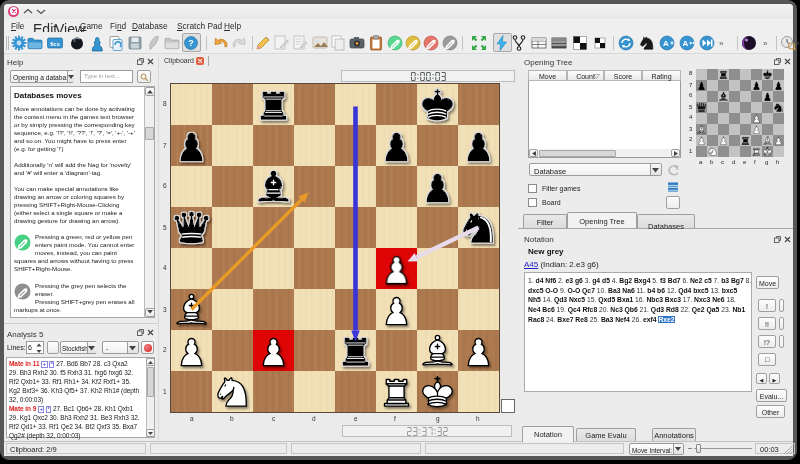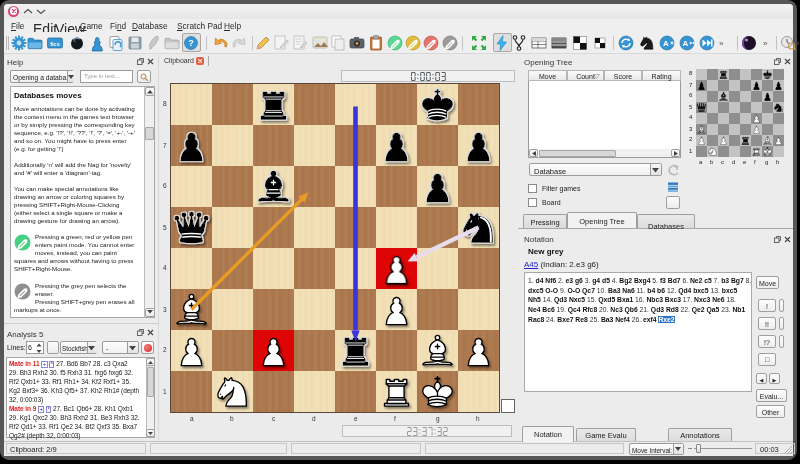--- a/index.html
+++ b/index.html
@@ -546,21 +546,21 @@
 <svg class="abs" style="left:668px;top:182px" width="11" height="11">
       <rect x="0" y="0.5" width="10" height="2.4" fill="#2f7cc0"></rect>
       <rect x="0" y="3.6" width="10" height="1.8" fill="#5aa2d8"></rect>
       <rect x="0" y="6" width="10" height="1.8" fill="#2f7cc0"></rect>
       <rect x="0" y="8.4" width="10" height="1.4" fill="#5aa2d8"></rect>
     </svg>
 <div class="cbx" style="left:528px;top:198px"></div>
 <div class="lbl" style="left:542px;top:199px">Board</div>
 <div class="btn" style="left:666px;top:196px;width:14px;height:13px"></div>
 <div class="abs" style="left:518px;top:227.5px;width:275px;height:1px;background:#a8a8a8"></div>
-<div class="tab" style="left:523px;top:214px;width:44px;height:14px;padding-top:2.5px">Pressing</div>
+<div class="tab" style="left:523px;top:214px;width:44px;height:14px;padding-top:2.5px">Filter</div>
 <div class="tab tabsel" style="left:567px;top:212px;width:70px;height:16px;padding-top:4px;z-index:3">Opening Tree</div>
 <div class="tab" style="left:637px;top:214px;width:58px;height:14px;padding-top:7px">Databases</div>
 <svg class="abs" style="left:696px;top:69px" width="89" height="89">
       <rect x="0" y="0" width="11" height="11" fill="#c3c3c3"></rect>
       <rect x="11" y="0" width="11" height="11" fill="#8f8f8f"></rect>
       <rect x="22" y="0" width="11" height="11" fill="#c3c3c3"></rect>
       <rect x="33" y="0" width="11" height="11" fill="#8f8f8f"></rect>
       <rect x="44" y="0" width="11" height="11" fill="#c3c3c3"></rect>
       <rect x="55" y="0" width="11" height="11" fill="#8f8f8f"></rect>
       <rect x="66" y="0" width="11" height="11" fill="#c3c3c3"></rect>
@@ -678,21 +678,21 @@
 <div class="btn" style="left:779px;top:299px;width:5px;height:13px"></div>
 <div class="btn" style="left:779px;top:317px;width:5px;height:13px"></div>
 <div class="btn" style="left:779px;top:335px;width:5px;height:13px"></div>
 <div class="btn" style="left:756px;top:373px;width:11px;height:11px;font-size:5px;padding-top:3px">◀</div>
 <div class="btn" style="left:769px;top:373px;width:11px;height:11px;font-size:5px;padding-top:3px">▶</div>
 <div class="btn" style="left:756px;top:389px;width:31px;height:13px;padding-top:2.5px;font-size:7px">Evalu...</div>
 <div class="btn" style="left:756px;top:405px;width:29px;height:13px;padding-top:2.5px;font-size:7px">Other</div>
 <div class="abs" style="left:518px;top:441.5px;width:275px;height:1px;background:#a8a8a8"></div>
 <div class="tab tabsel" style="left:522px;top:426px;width:52px;height:16px;padding-top:3px;z-index:3">Notation</div>
 <div class="tab" style="left:576px;top:428px;width:60px;height:14px;padding-top:2px">Game Evalu</div>
-<div class="tab" style="left:668px;top:428px;width:64px;height:14px;padding-top:2px">Annotations</div>
+<div class="tab" style="left:652px;top:428px;width:44px;height:14px;padding-top:2px">Annotations</div>
 <div class="abs" style="left:4px;top:441px;width:789px;height:15px;background:#ececec;border-top:1px solid #c2c2c2"></div>
 <div class="abs" style="left:6px;top:443px;width:140px;height:11px;border:1px solid #c6c6c6"></div>
 <div class="abs" style="left:10px;top:444.5px;font-size:7.5px;color:#222">Clipboard: 2/9</div>
 <div class="abs" style="left:150px;top:443px;width:137px;height:11px;border:1px solid #c6c6c6"></div>
 <div class="abs" style="left:291px;top:443px;width:130px;height:11px;border:1px solid #c6c6c6"></div>
 <div class="abs" style="left:425px;top:443px;width:199px;height:11px;border:1px solid #c6c6c6"></div>
 <div class="combo" style="left:629px;top:442.5px;width:55px;height:12px;padding:3px 0 0 2px;font-size:6.4px">Move Interval:</div>
 <div class="abs" style="left:673px;top:443.5px;width:10px;height:10px;background:linear-gradient(#f6f6f6,#e2e2e2);border-left:1px solid #9b9b9b"></div>
 <svg class="abs" style="left:675px;top:447px" width="6" height="4.5">
       <path d="M0,0 h6 l-3.0,4 z" fill="#444"></path>

